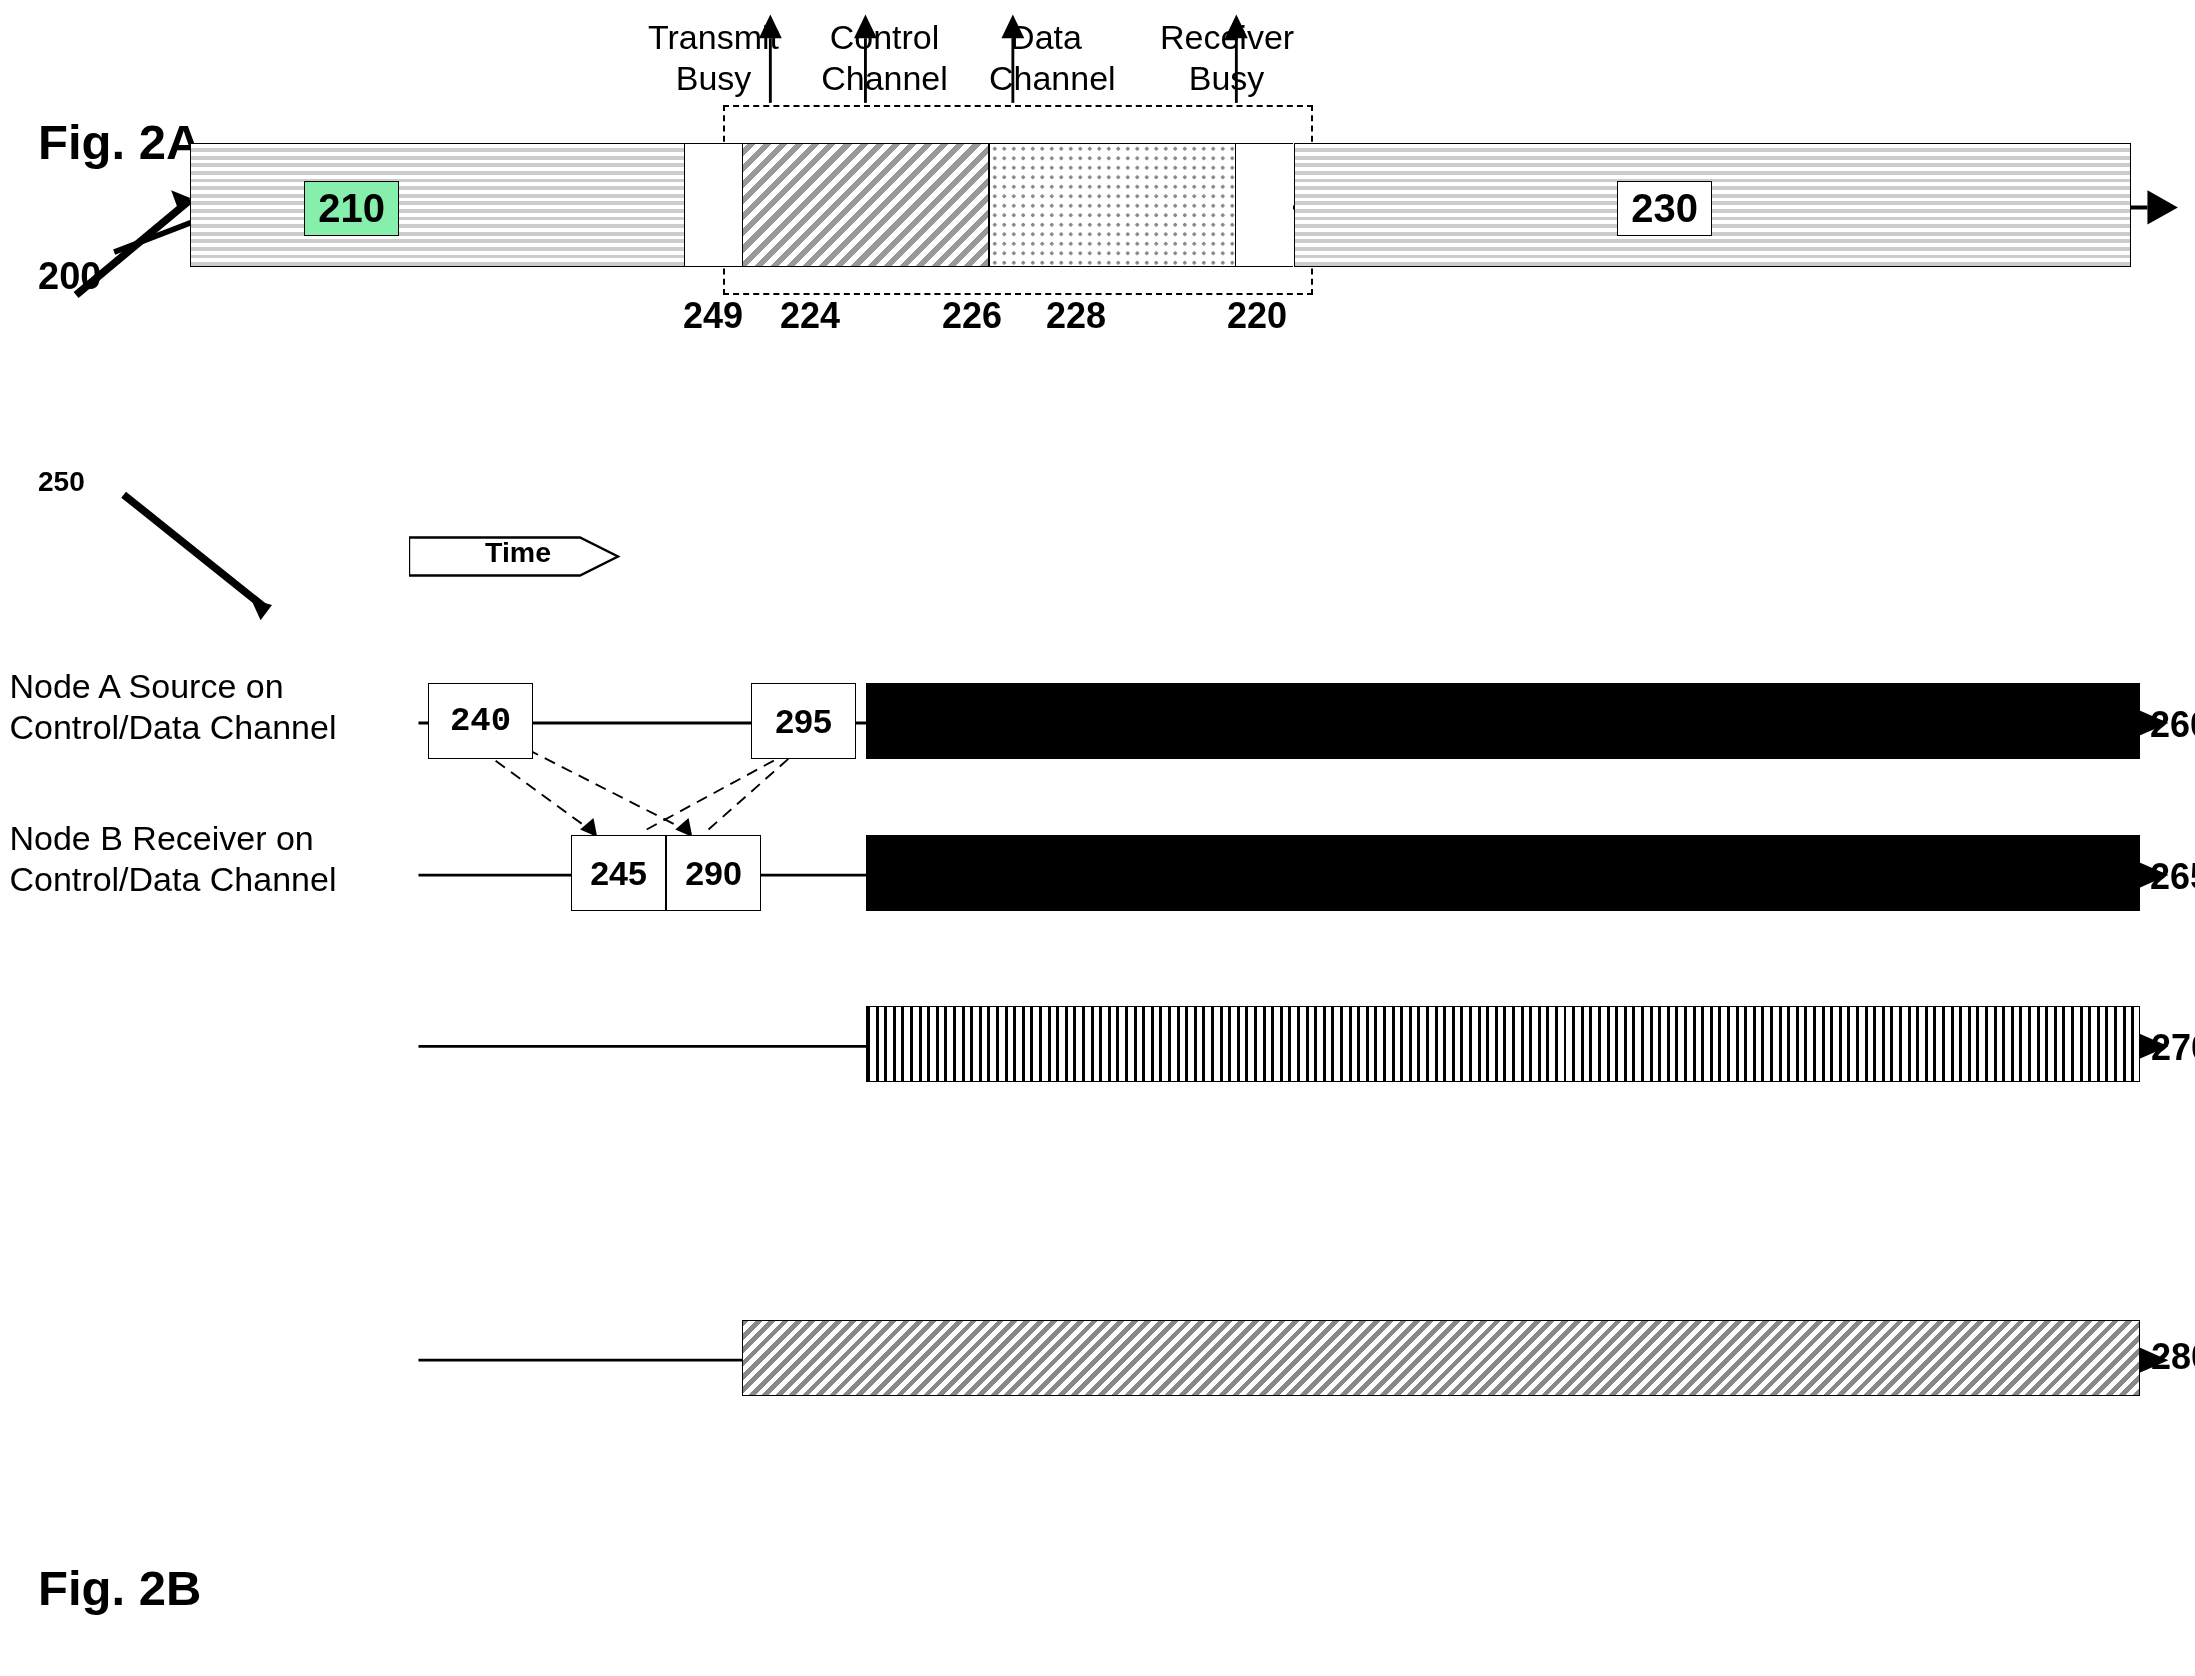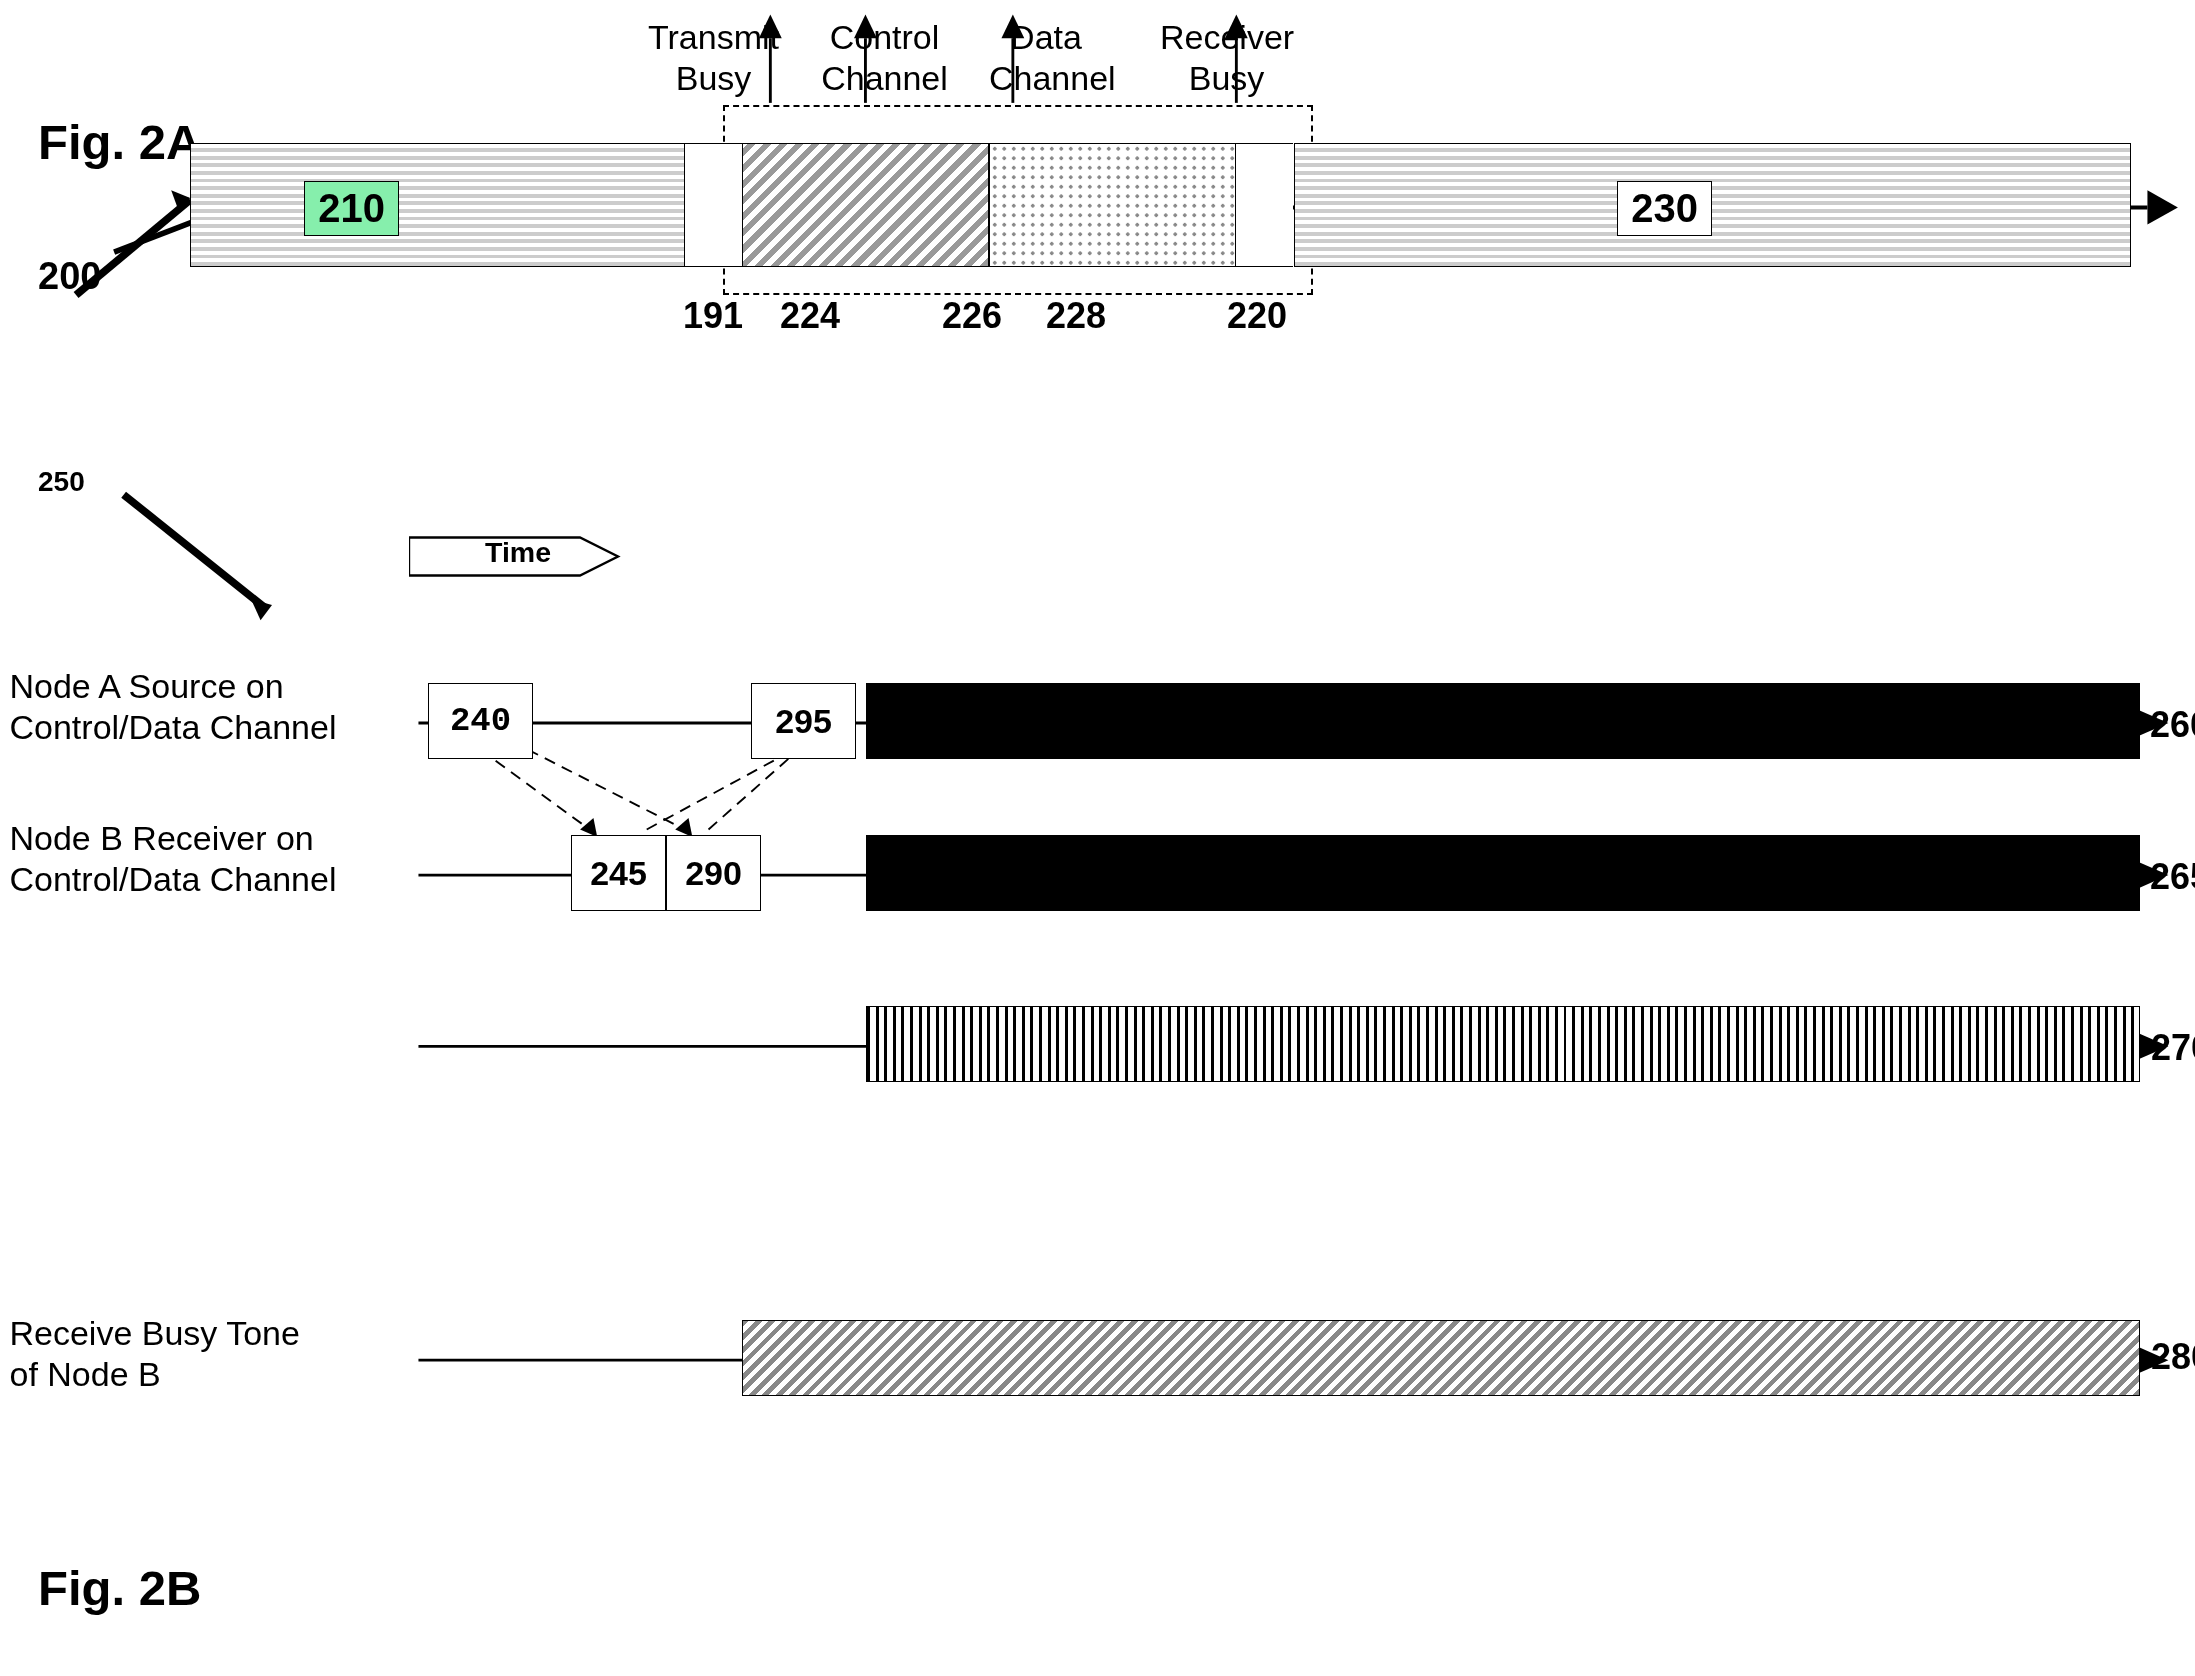--- a/index.html
+++ b/index.html
@@ -298,21 +298,21 @@
 
   <div class="seg-control"></div>
 
   <div class="seg-data"></div>
 
   <div class="seg-gap-right"></div>
 
   <div class="seg-230"></div>
   <div class="seg-230-label">230</div>
 
-  <div class="num-label" style="top:295px; left:683px;">191</div>
+  <div class="num-label" style="top:295px; left:683px;">249</div>
   <div class="num-label" style="top:295px; left:780px;">224</div>
   <div class="num-label" style="top:295px; left:942px;">226</div>
   <div class="num-label" style="top:295px; left:1046px;">228</div>
   <div class="num-label" style="top:295px; left:1227px;">220</div>
 
   <div class="fig2b-label">Fig. 2B</div>
   <div class="label-250">250</div>
 
   <div style="position:absolute; top:528px; left:409px;">
     <svg width="228" height="57" viewBox="0 0 240 60">
@@ -341,22 +341,19 @@
 
   <div class="seg-black" style="top:835px; left:866px; width:1274px; height:76px;"></div>
 
   <div class="num-label" style="top:856px; left:2150px;">265</div>
 
 
   <div class="seg-vhatch" style="top:1006px; left:866px; width:1274px; height:76px;"></div>
 
   <div class="num-label" style="top:1027px; left:2151px;">270</div>
 
-  <div class="row-label" style="top:1313px; left:9.5px; width:390px; text-align:left; font-size:34px;">
-    Receive Busy Tone<br>of Node B
-  </div>
 
   <div class="seg-dhatch" style="top:1320px; left:742px; width:1398px; height:76px;"></div>
 
   <div class="num-label" style="top:1336px; left:2151px;">280</div>
 
 </div>
 
 
 </body></html>

